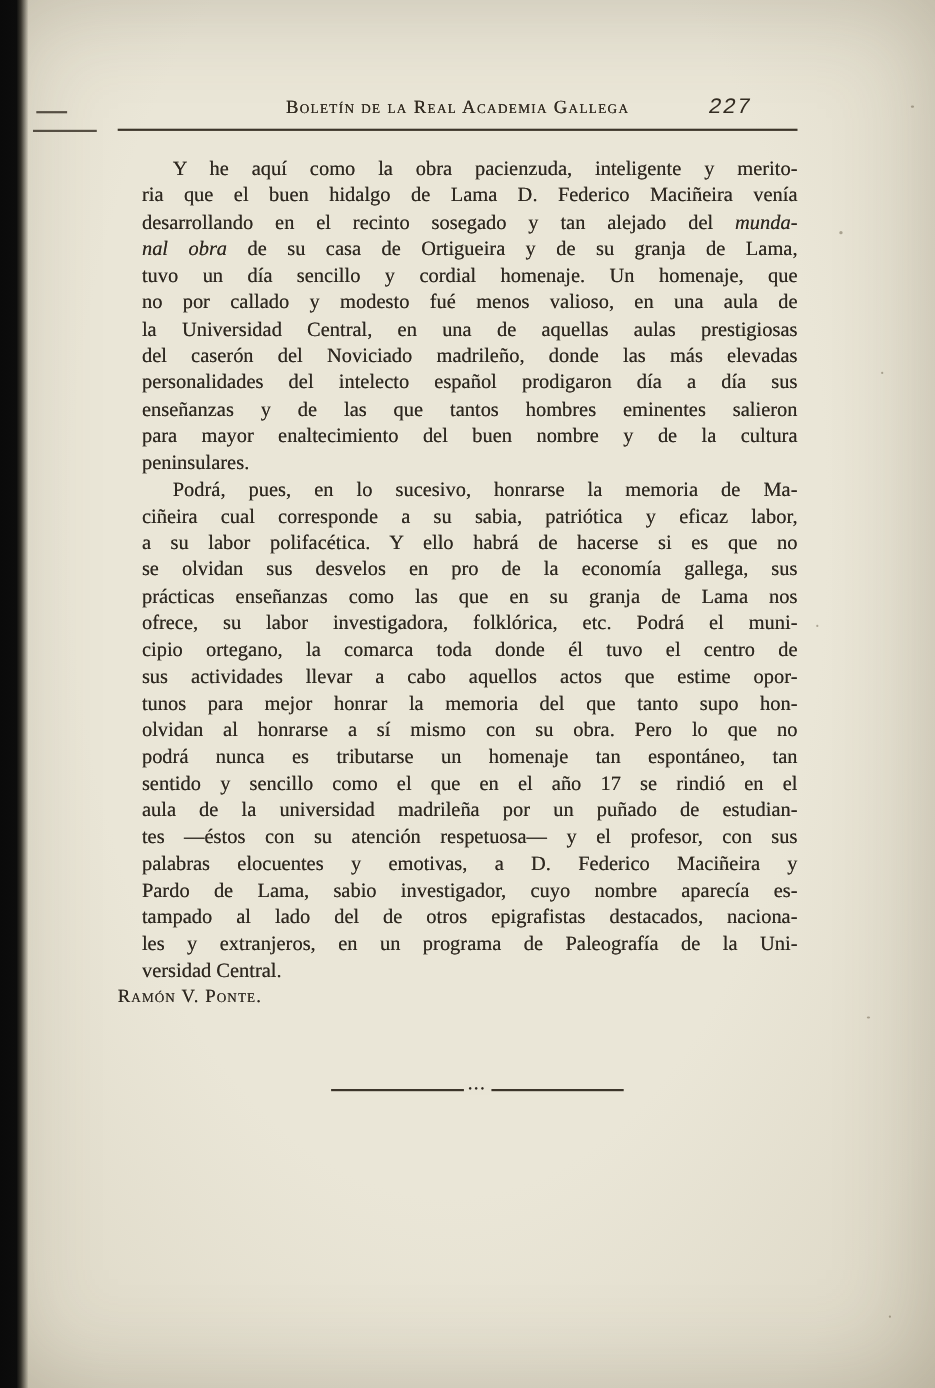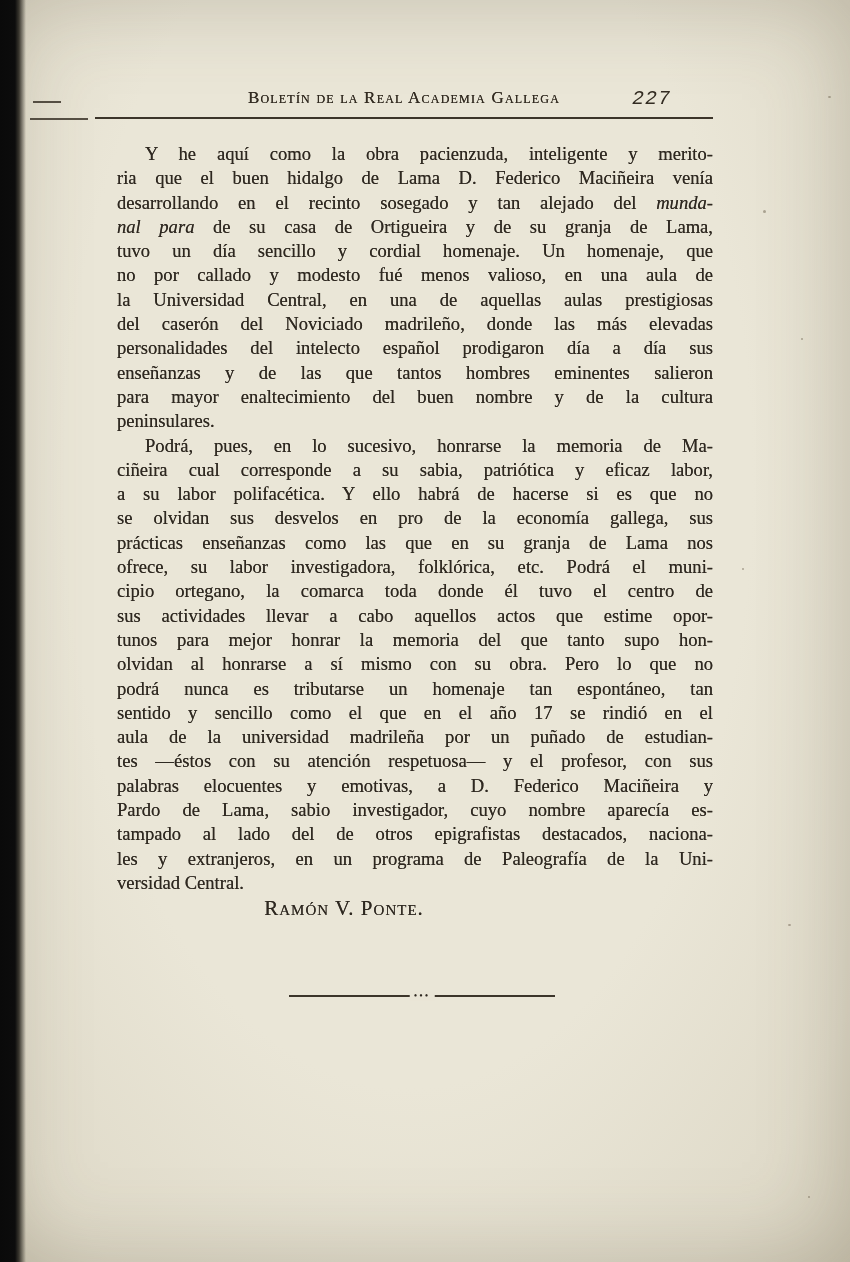--- a/index.html
+++ b/index.html
@@ -25,21 +25,21 @@
   .mark-b { left: 30px; top: 118px; width: 58px; }
   .speck { position: absolute; background: #6b614d; border-radius: 50%; opacity: .5; }
   .sp1 { left: 763px; top: 210px; width: 3px; height: 3px; }
   .sp2 { left: 801px; top: 338px; width: 2px; height: 2px; }
   .sp3 { left: 828px; top: 96px;  width: 3px; height: 2px; }
   .sp4 { left: 742px; top: 568px; width: 2px; height: 2px; }
   .sp5 { left: 788px; top: 924px; width: 3px; height: 2px; }
   .sp6 { left: 808px; top: 1196px; width: 2px; height: 2px; }
 
   .content {
-    position: absolute; left: 95px; top: 0; width: 618px;
+    position: absolute; left: 107px; top: 0; width: 618px;
   }
   .header-row {
     position: relative;
     margin-top: 88px;
     height: 22px;
   }
   .journal-title {
     display: block;
     text-align: center;
     font-variant: small-caps;
@@ -77,23 +77,23 @@
     text-align-last: justify;
     white-space: normal;
   }
   .line.last { text-align-last: left; }
   .line.first { text-indent: 28px; }
   .line em { font-style: italic; }
 
   .signature {
     margin-top: 1px;
     padding-right: 120px;
-    text-align: center;
+    text-align: left;
     font-variant: small-caps;
-    font-size: 21px;
+    font-size: 17px;
     letter-spacing: 1px;
     color: #2e2820;
     text-shadow: 0 0 .35px rgba(46,40,32,.8);
   }
 
   .divider {
     position: relative;
     margin-top: 74px;
     margin-left: 194px;
     width: 266px;
@@ -135,21 +135,21 @@
       <span class="page-number">227</span>
     </div>
 
     <div class="header-rule"></div>
 
     <div class="article-body">
         <div class="paragraph">
           <div class="line first">Y he aquí como la obra pacienzuda, inteligente y merito-</div>
           <div class="line">ria que el buen hidalgo de Lama D. Federico Maciñeira venía</div>
           <div class="line">desarrollando en el recinto sosegado y tan alejado del <em>munda-</em></div>
-          <div class="line"><em>nal para</em> de su casa de Ortigueira y de su granja de Lama,</div>
+          <div class="line"><em>nal obra</em> de su casa de Ortigueira y de su granja de Lama,</div>
           <div class="line">tuvo un día sencillo y cordial homenaje. Un homenaje, que</div>
           <div class="line">no por callado y modesto fué menos valioso, en una aula de</div>
           <div class="line">la Universidad Central, en una de aquellas aulas prestigiosas</div>
           <div class="line">del caserón del Noviciado madrileño, donde las más elevadas</div>
           <div class="line">personalidades del intelecto español prodigaron día a día sus</div>
           <div class="line">enseñanzas y de las que tantos hombres eminentes salieron</div>
           <div class="line">para mayor enaltecimiento del buen nombre y de la cultura</div>
           <div class="line last">peninsulares.</div>
         </div>
         <div class="paragraph">

